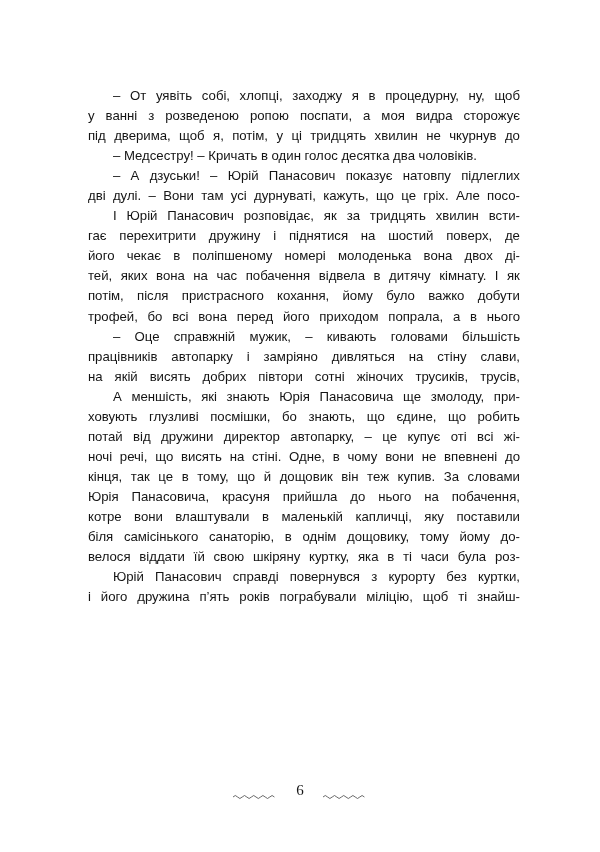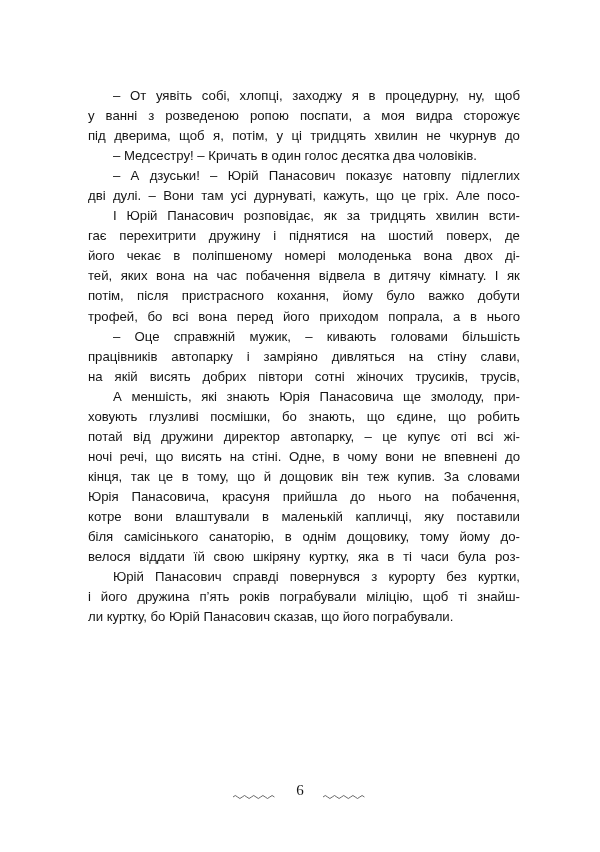--- a/index.html
+++ b/index.html
@@ -402,21 +402,20 @@
           <span>його</span>
           <span>дружина</span>
           <span>п’ять</span>
           <span>років</span>
           <span>пограбували</span>
           <span>міліцію,</span>
           <span>щоб</span>
           <span>ті</span>
           <span>знайш-</span>
         </span>
-        <span class="line">ли куртку, бо Юрій Панасович сказав, що його пограбували.</span>
       </p>
     </div>
 
   <div class="footer">
     <span class="squiggle">
       <svg width="46" height="8" viewBox="0 0 46 8" xmlns="http://www.w3.org/2000/svg">
         <path d="M1 5 q2.3 -3 4.6 0 t4.6 0 t4.6 0 t4.6 0 t4.6 0 t4.6 0 t4.6 0 t4.6 0 t4.6 0" fill="none" stroke="#333" stroke-width="0.9"></path>
       </svg>
     </span>
     <span class="page-number">6</span>

